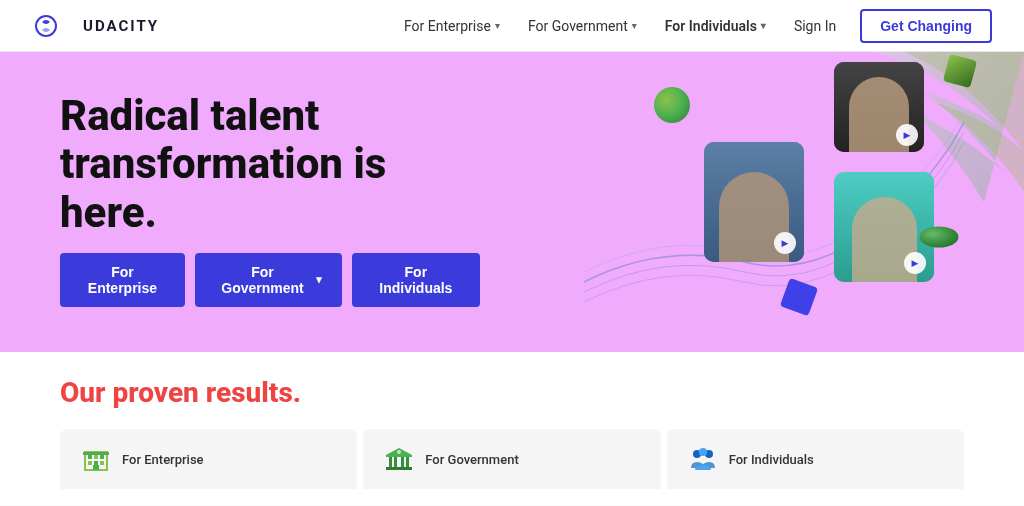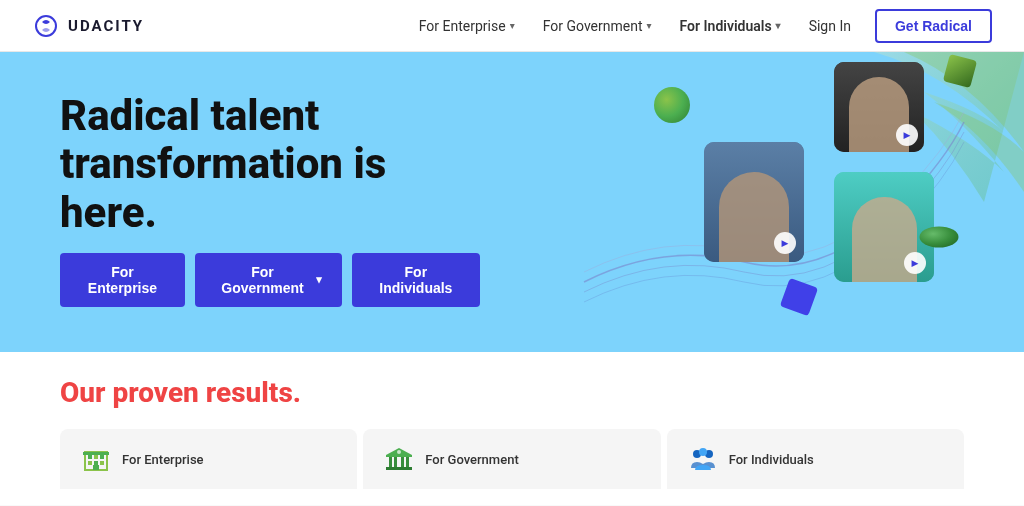--- a/index.html
+++ b/index.html
@@ -18,21 +18,21 @@
       display: flex;
       align-items: center;
       padding: 0 32px;
       border-bottom: 1px solid #e8e8e8;
       position: relative;
       z-index: 10;
     }
     .logo {
       display: flex;
       align-items: center;
-      gap: 8px;
+      gap: 23px;
       text-decoration: none;
       color: #1a1a2e;
       font-weight: 700;
       font-size: 15px;
       letter-spacing: 2px;
       margin-right: auto;
     }
     .logo-icon {
       width: 28px;
       height: 28px;
@@ -70,21 +70,21 @@
       color: #3b3bdb;
       font-size: 14px;
       font-weight: 600;
       cursor: pointer;
       background: transparent;
       margin-left: 8px;
     }
 
     
     .hero {
-      background: #7dd3fc;
+      background: #f0abfc;
       padding: 40px 60px 30px;
       position: relative;
       overflow: hidden;
       height: 300px;
     }
     .hero-text {
       max-width: 420px;
       position: relative;
       z-index: 2;
     }
@@ -326,21 +326,21 @@
     </a>
     <a class="nav-item" href="#">
       <span>For Government</span>
       <span class="nav-chevron">▾</span>
     </a>
     <a class="nav-item nav-item-active" href="#">
       <span>For Individuals</span>
       <span class="nav-chevron">▾</span>
     </a>
     <span class="nav-signin">Sign In</span>
-    <button class="nav-get-started">Get Radical</button>
+    <button class="nav-get-started">Get Changing</button>
   </nav>
 </header>
 
 <section class="hero">
   <div class="hero-text">
     <h1 class="hero-title">
       <span>Radical talent</span><br>
       <span>transformation is here.</span>
     </h1>
     <div class="hero-buttons">

